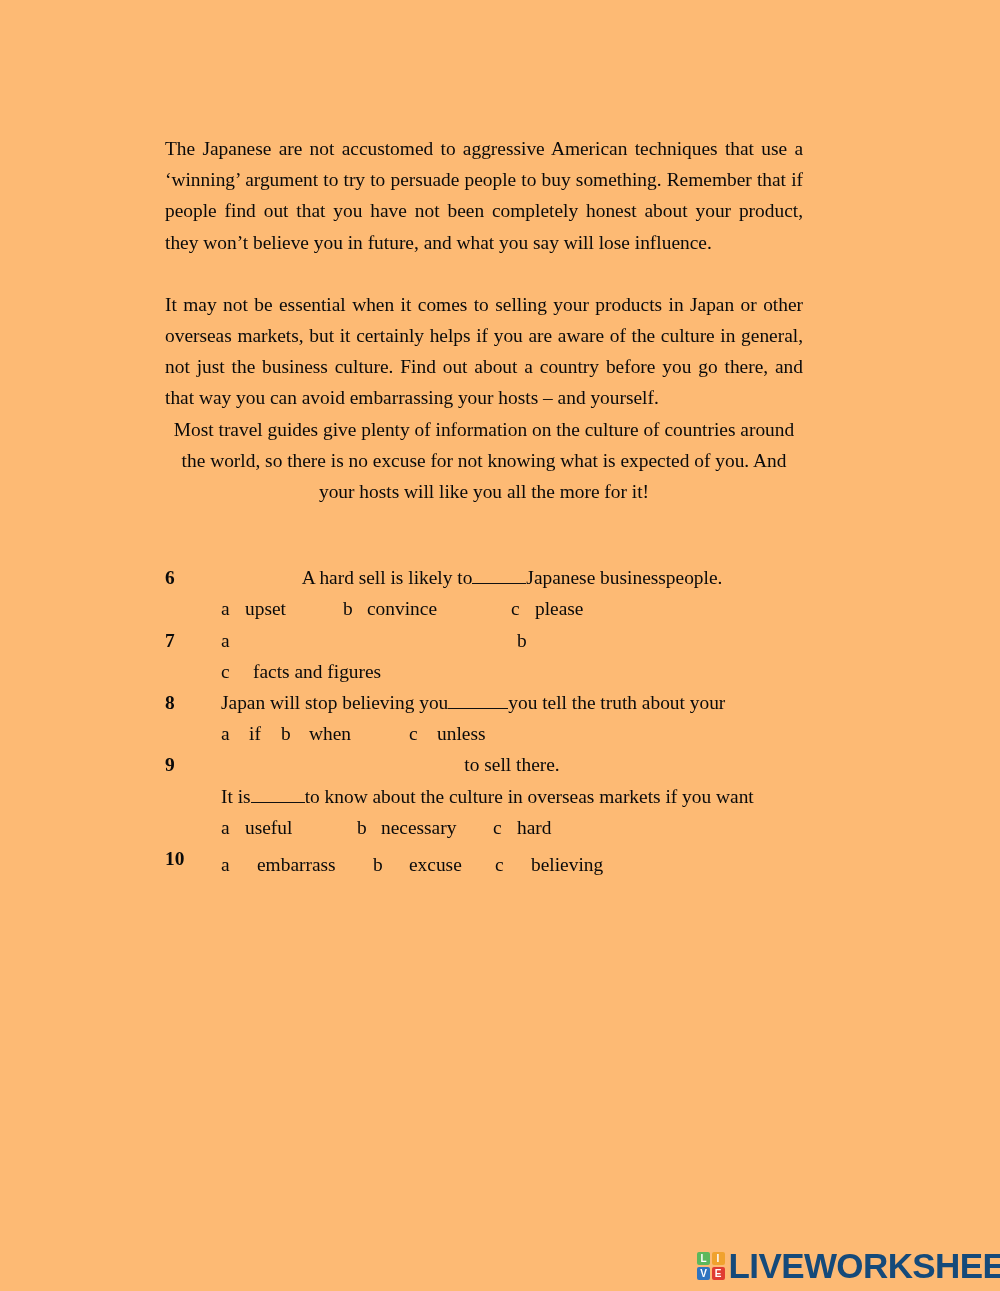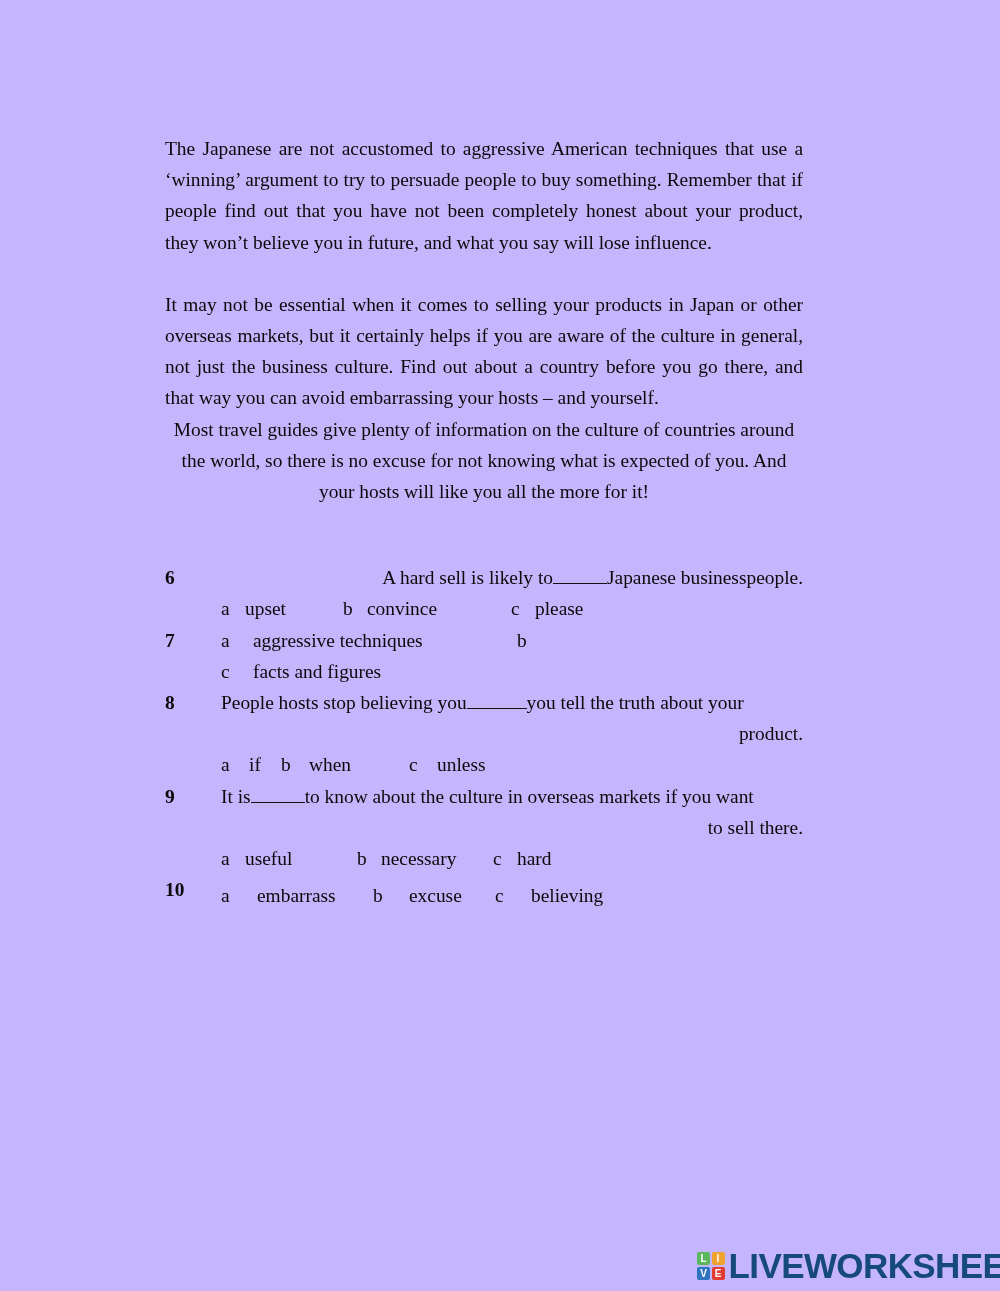--- a/index.html
+++ b/index.html
@@ -15,21 +15,21 @@
     font-family: "Liberation Serif", "DejaVu Serif", serif;
     color: #0a0a0a;
     overflow: hidden;
   }
 
   .page {
     position: absolute;
     left: 0; top: 0;
     width: 1000px;
     height: 1291px;
-    background: #c4b5fd;
+    background: #fdba74;
   }
 
   .content {
     position: absolute;
     left: 165px;
     top: 133px;
     width: 638px;
   }
 
   
@@ -73,21 +73,21 @@
   .q-body {
     flex: 1 1 auto;
   }
   .q-stem {
     font-size: 19.4px;
     line-height: 31.2px;
     text-align: justify;
     text-justify: inter-word;
   }
   .q-stem.noj {
-    text-align: right;
+    text-align: center;
   }
   .blank {
     display: inline-block;
     border-bottom: 1.4px solid #111;
     vertical-align: baseline;
     height: 0.92em;
     margin: 0 0px;
   }
   .b-short { width: 54px; }
   .b-med   { width: 60px; }
@@ -214,44 +214,42 @@
         </div>
       </div>
 
       <div class="q-block">
         <div class="q-row">
           <div class="q-num">7</div>
           <div class="q-body">
             <div class="opts set-b">
               <div class="opt">
                 <span class="opt-letter">a</span>
-                <span class="opt-text">aggressive techniques</span>
               </div>
               <div class="opt">
                 <span class="opt-letter">b</span>
               </div>
             </div>
             <div class="opts set-b">
               <div class="opt">
                 <span class="opt-letter">c</span>
                 <span class="opt-text">facts and figures</span>
               </div>
             </div>
           </div>
         </div>
       </div>
 
       <div class="q-block">
         <div class="q-row">
           <div class="q-num">8</div>
           <div class="q-body">
             <div class="q-stem">
-              <span>People hosts stop believing you</span><span class="blank b-med"></span><span>you tell the truth about your</span>
-            </div>
-            <div class="q-stem noj">product.</div>
+              <span>Japan will stop believing you</span><span class="blank b-med"></span><span>you tell the truth about your</span>
+            </div>
             <div class="opts set-d">
               <div class="opt">
                 <span class="opt-letter">a</span>
                 <span class="opt-text">if</span>
               </div>
               <div class="opt">
                 <span class="opt-letter">b</span>
                 <span class="opt-text">when</span>
               </div>
               <div class="opt">
@@ -260,24 +258,24 @@
               </div>
             </div>
           </div>
         </div>
       </div>
 
       <div class="q-block">
         <div class="q-row">
           <div class="q-num">9</div>
           <div class="q-body">
+            <div class="q-stem noj">to sell there.</div>
             <div class="q-stem">
               <span>It is</span><span class="blank b-short"></span><span>to know about the culture in overseas markets if you want</span>
             </div>
-            <div class="q-stem noj">to sell there.</div>
             <div class="opts set-e">
               <div class="opt">
                 <span class="opt-letter">a</span>
                 <span class="opt-text">useful</span>
               </div>
               <div class="opt">
                 <span class="opt-letter">b</span>
                 <span class="opt-text">necessary</span>
               </div>
               <div class="opt">

